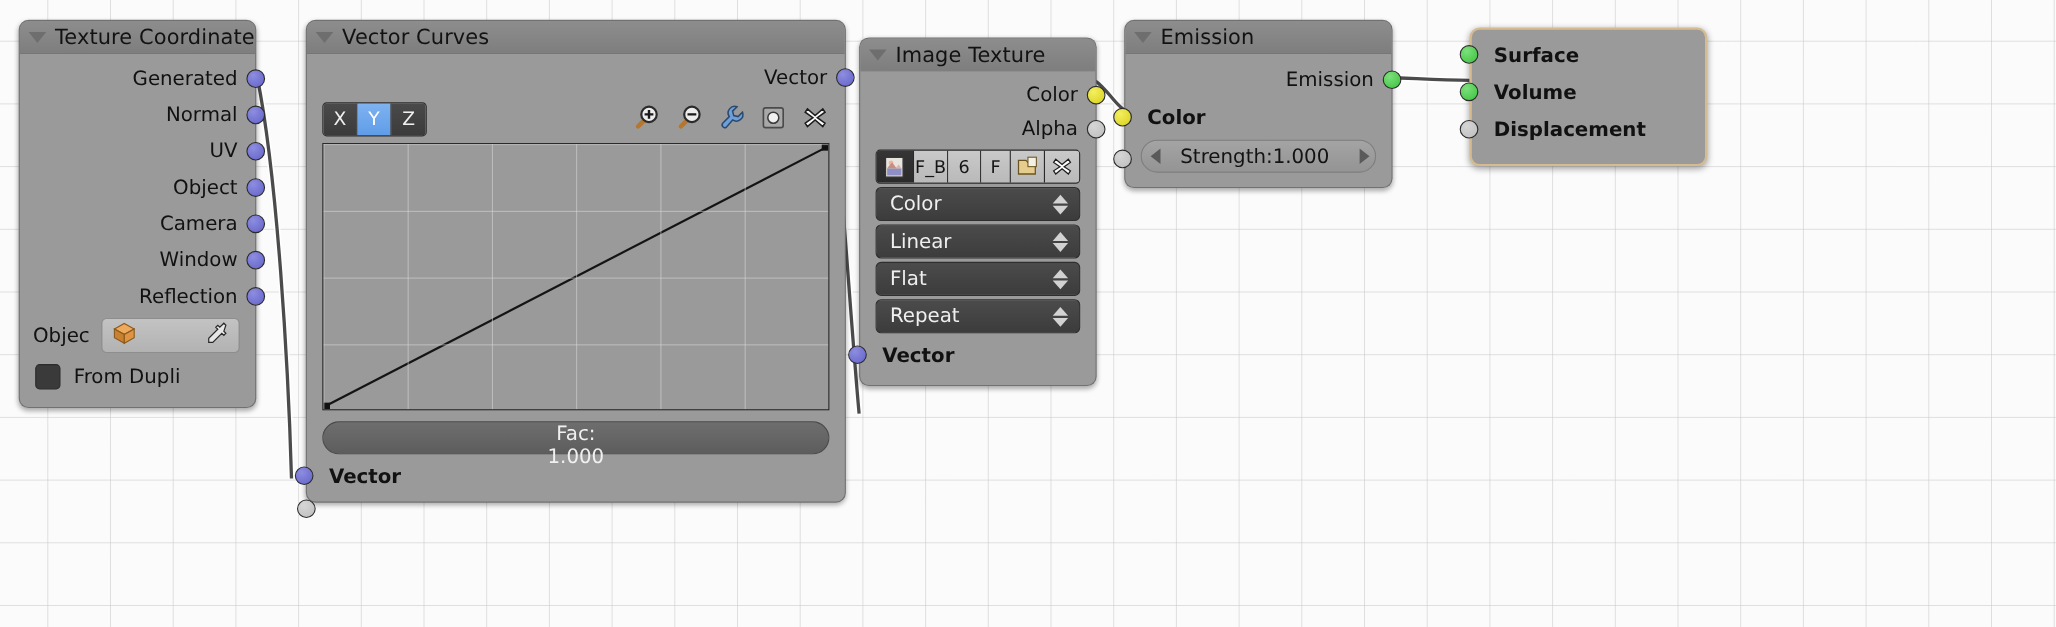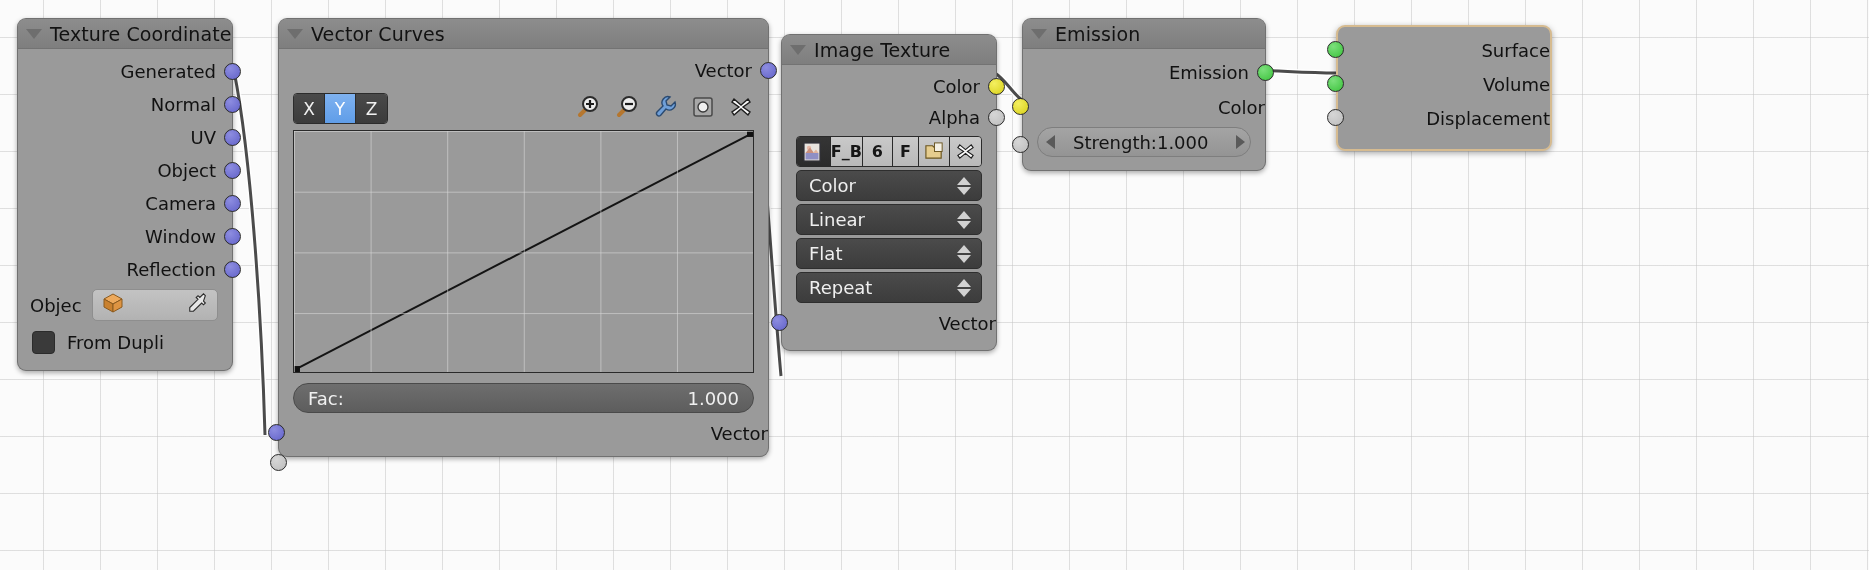--- a/index.html
+++ b/index.html
@@ -67,21 +67,21 @@
   .sock.green  { background: radial-gradient(circle at 35% 30%, #7ce07c, #3bc23b); }
 
   .row {
     height: 33px;
     display: flex; align-items: center;
     position: relative;
     font-size: 18px;
     color: #111;
   }
   .row.out { justify-content: flex-end; padding-right: 16px; }
-  .row.in  { justify-content: flex-end; padding-left: 18px; }
+  .row.in  { justify-content: flex-start; padding-left: 18px; font-weight: bold; }
 
   
   .dropdown {
     margin: 3px 14px;
     height: 31px;
     border-radius: 5px;
     background: linear-gradient(to bottom, #4b4b4b, #3c3c3c);
     border: 1px solid #2e2e2e;
     display: flex; align-items: center;
     padding: 0 8px 0 12px;
@@ -159,21 +159,20 @@
     background-image:
       linear-gradient(to right, rgba(215,215,215,0.6) 1px, transparent 1px),
       linear-gradient(to bottom, rgba(215,215,215,0.6) 1px, transparent 1px);
     background-size: 76.6px 60.7px;
   }
   
   .dbrow {
     margin: 3px 14px; height:31px;
     display:flex; border-radius:4px; overflow:hidden;
     border:1px solid #2a2a2a;
-    font-weight:bold;
   }
   .dbcell {
     display:flex; align-items:center; justify-content:center;
     background: linear-gradient(to bottom,#4c4c4c,#3e3e3e);
     border-right:1px solid #2a2a2a;
     color:#ededed; font-size:16px;
   }
   .dbcell.light { background: linear-gradient(to bottom,#c9c9c9,#b9b9b9); color:#161616; }
   .dbcell.dark  { background: linear-gradient(to bottom,#353535,#2b2b2b); }
   .dbcell:last-child { border-right:none; }
@@ -313,21 +312,21 @@
 
       <div class="graph">
         <div class="grid"></div>
         <svg width="100%" height="100%" viewBox="0 0 461 243" preserveAspectRatio="none">
           <polyline points="2,240 459,3" fill="none" stroke="#141414" stroke-width="2" vector-effect="non-scaling-stroke"></polyline>
           <rect x="0" y="237" width="6" height="6" fill="#111"></rect>
           <rect x="455" y="0" width="6" height="6" fill="#111"></rect>
         </svg>
       </div>
 
-      <div class="slider" style="margin-top:10px;">
+      <div class="slider" style="margin-top:10px;flex-direction:column;">
         <span>Fac:</span>
         <span>1.000</span>
       </div>
       <span class="sock grey" style="position:absolute; left:-9px; top:405px;"></span>
 
       <div class="row in" style="height:34px; padding-left:20px;">
         <span>Vector</span>
         <span class="sock blue" style="left:-11px; top:8px;"></span>
       </div>
     </div>

